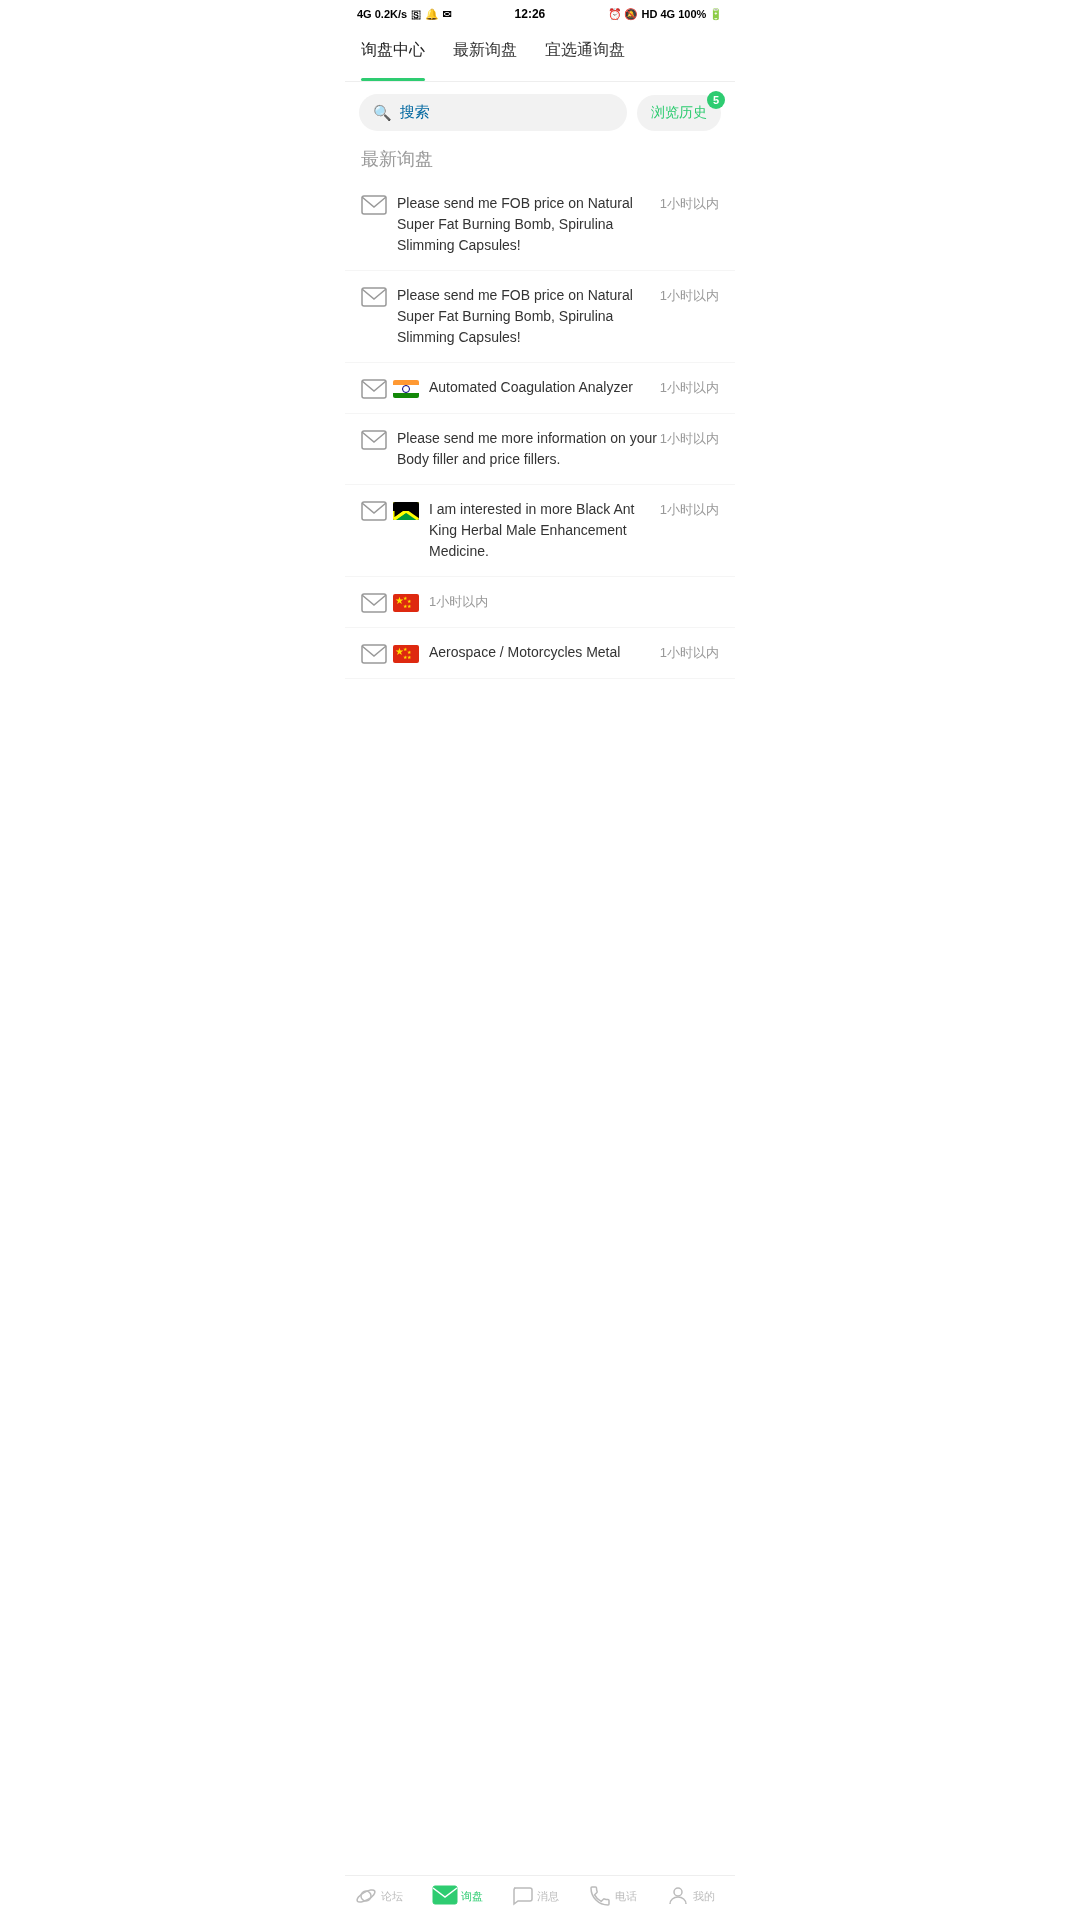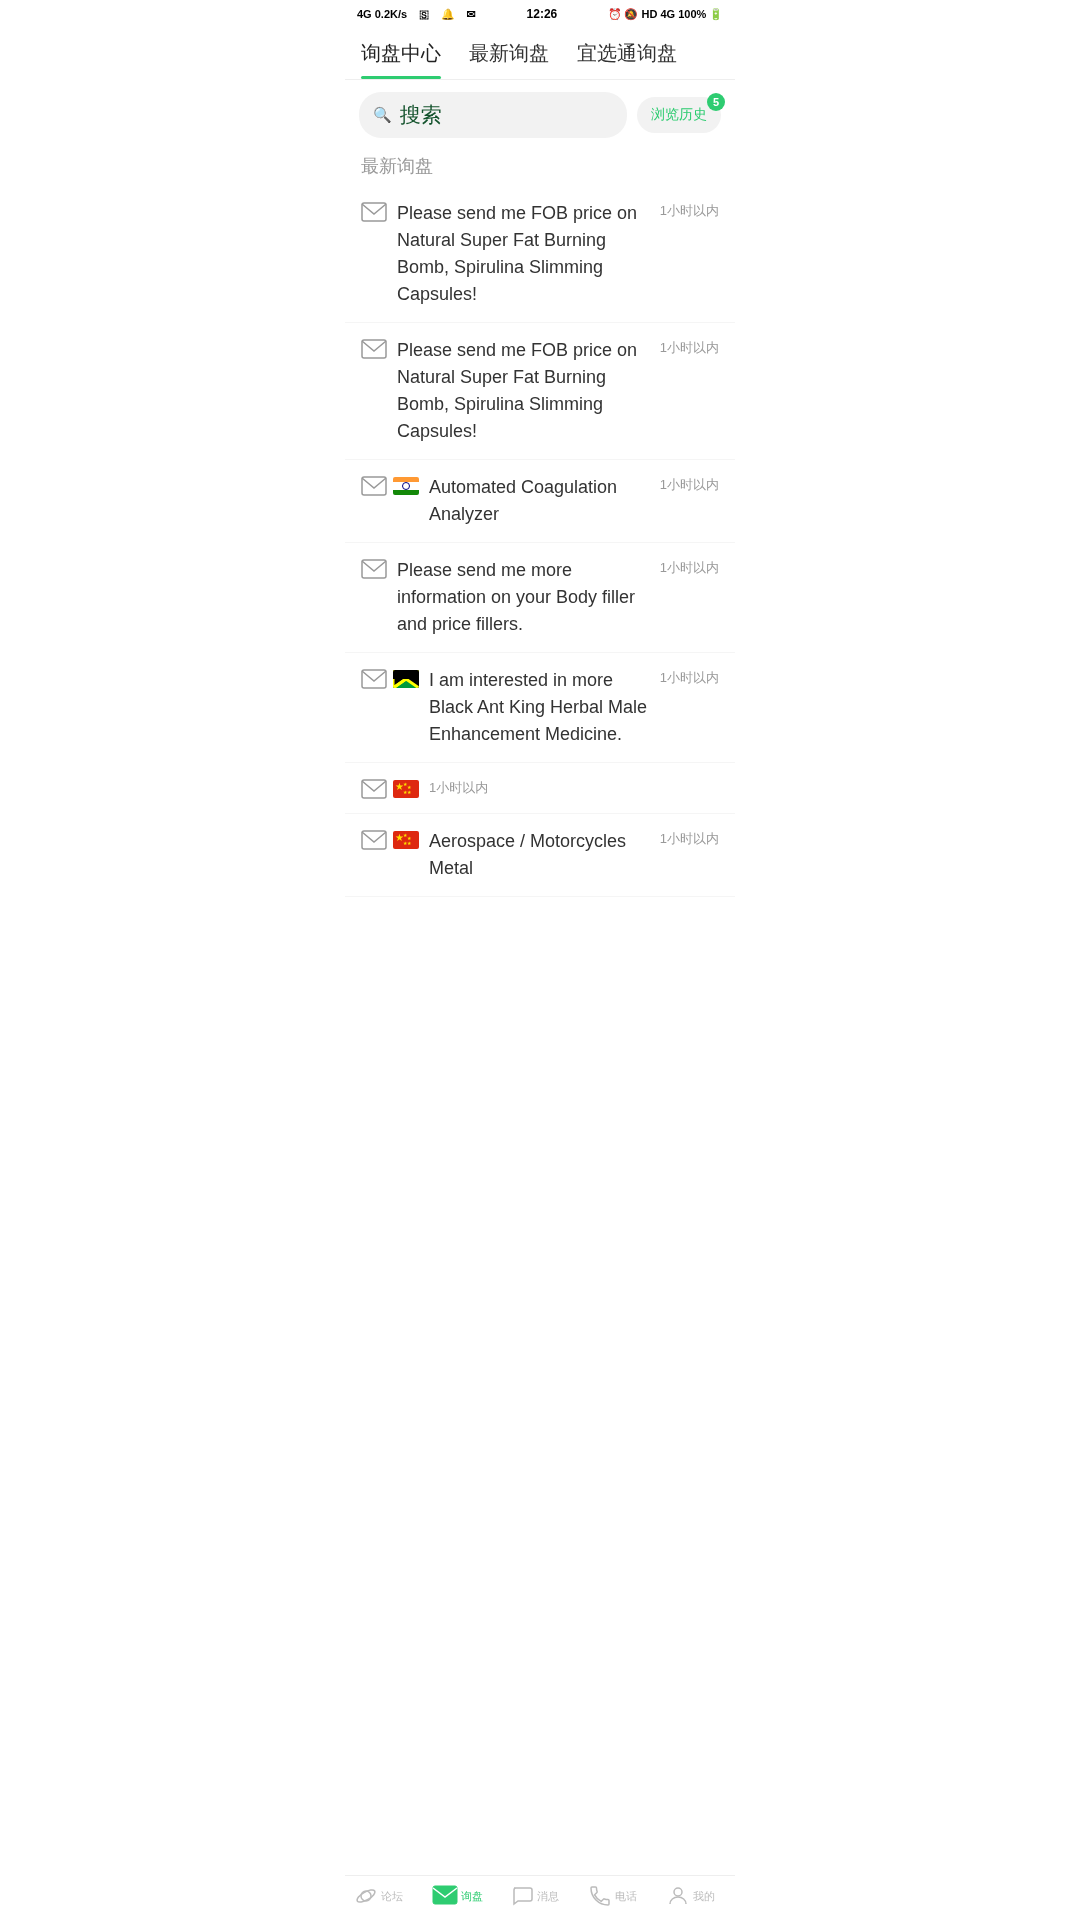--- a/index.html
+++ b/index.html
@@ -22,21 +22,21 @@
       justify-content: space-between;
       align-items: center;
       font-size: 11px;
       font-weight: 600;
       height: 28px;
     }
 
     .status-left {
       display: flex;
       align-items: center;
-      gap: 12px;
+      gap: 4px;
     }
 
     .status-center {
       font-size: 12px;
       font-weight: 700;
     }
 
     .status-right {
       display: flex;
       align-items: center;
@@ -46,22 +46,22 @@
 
     
     .tabs {
       display: flex;
       padding: 0 16px;
       border-bottom: 1px solid #eee;
       gap: 28px;
     }
 
     .tab {
-      padding: 12px 0 12px;
-      font-size: 20px;
+      padding: 12px 0 20px;
+      font-size: 16px;
       color: #333;
       cursor: pointer;
       position: relative;
       white-space: nowrap;
     }
 
     .tab.active {
       color: #222;
       font-weight: 500;
     }
@@ -94,22 +94,22 @@
       padding: 9px 14px;
       gap: 8px;
     }
 
     .search-icon {
       color: #aaa;
       font-size: 15px;
     }
 
     .search-placeholder {
-      color: #14532d;
-      font-size: 21px;
+      color: #0369a1;
+      font-size: 15px;
     }
 
     .history-btn {
       background: #f2f2f2;
       border-radius: 20px;
       padding: 9px 14px;
       font-size: 14px;
       color: #2ecc71;
       white-space: nowrap;
       position: relative;
@@ -203,21 +203,21 @@
     }
     .flag-jamaica::before { top: 0; background: #000; }
     .flag-jamaica::after { bottom: 0; background: #000; }
 
     .inquiry-content {
       flex: 1;
       min-width: 0;
     }
 
     .inquiry-text {
-      font-size: 18px;
+      font-size: 14px;
       color: #333;
       line-height: 1.5;
       word-break: break-word;
     }
 
     .inquiry-time {
       font-size: 13px;
       color: #999;
       flex-shrink: 0;
       margin-top: 2px;

